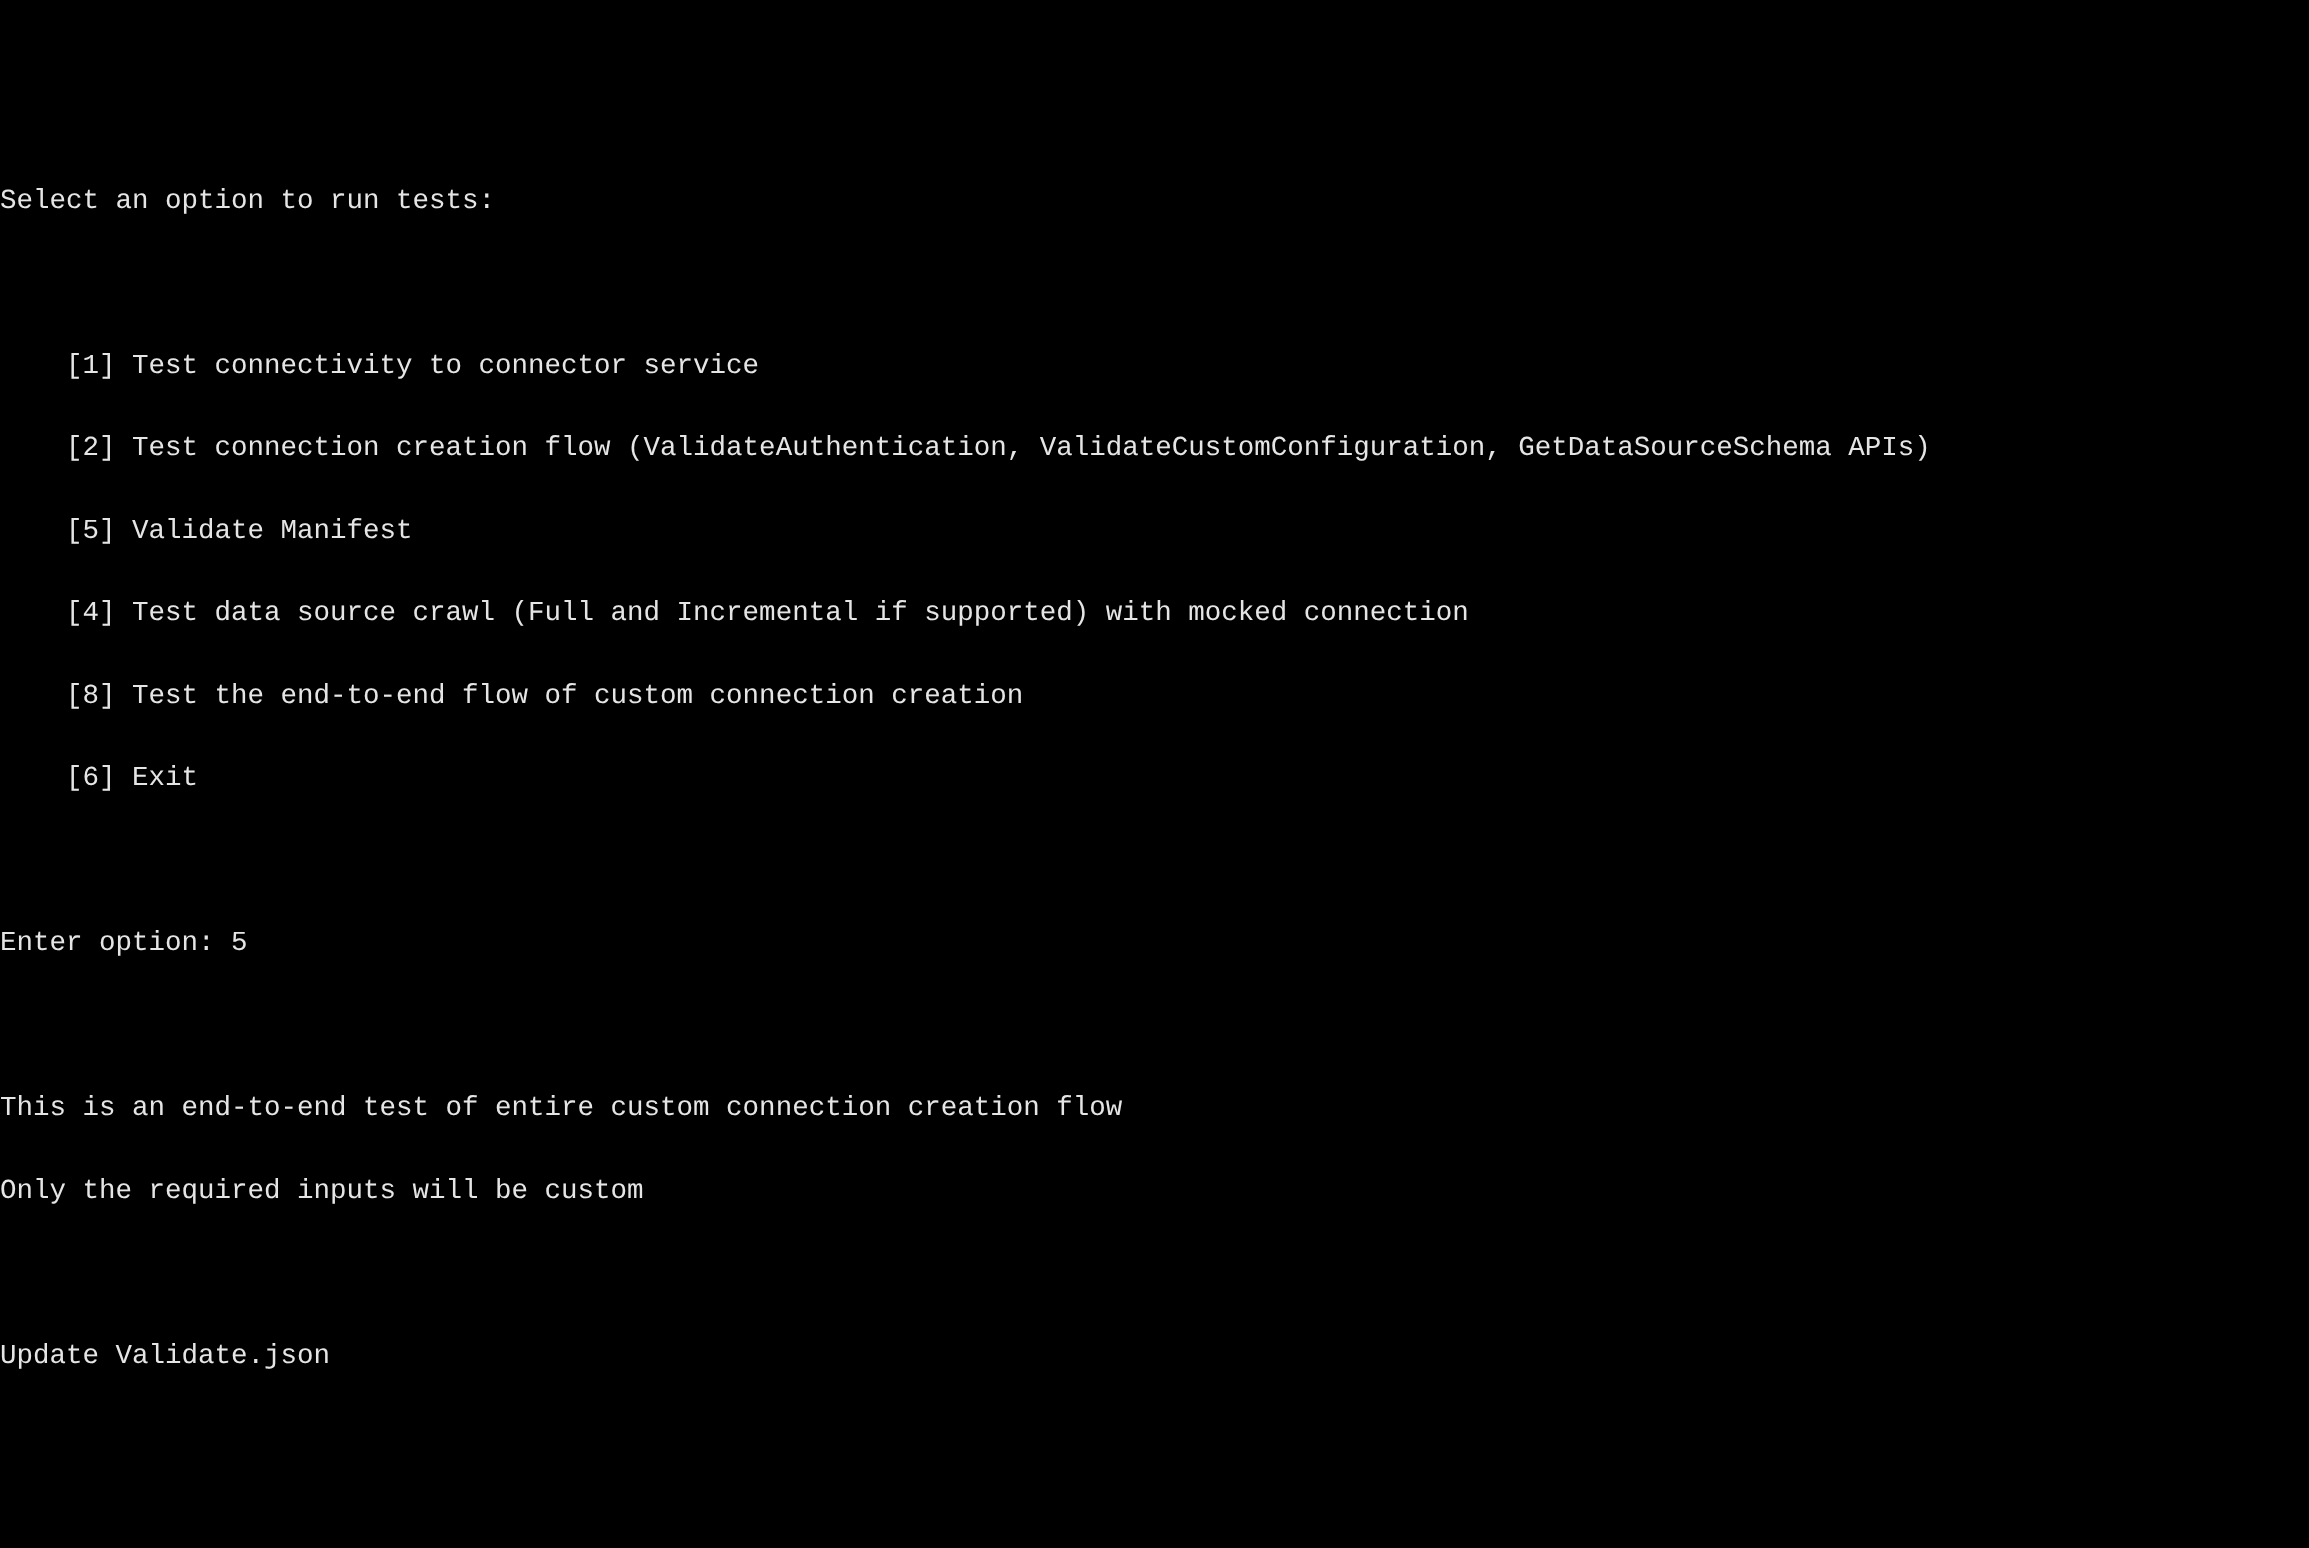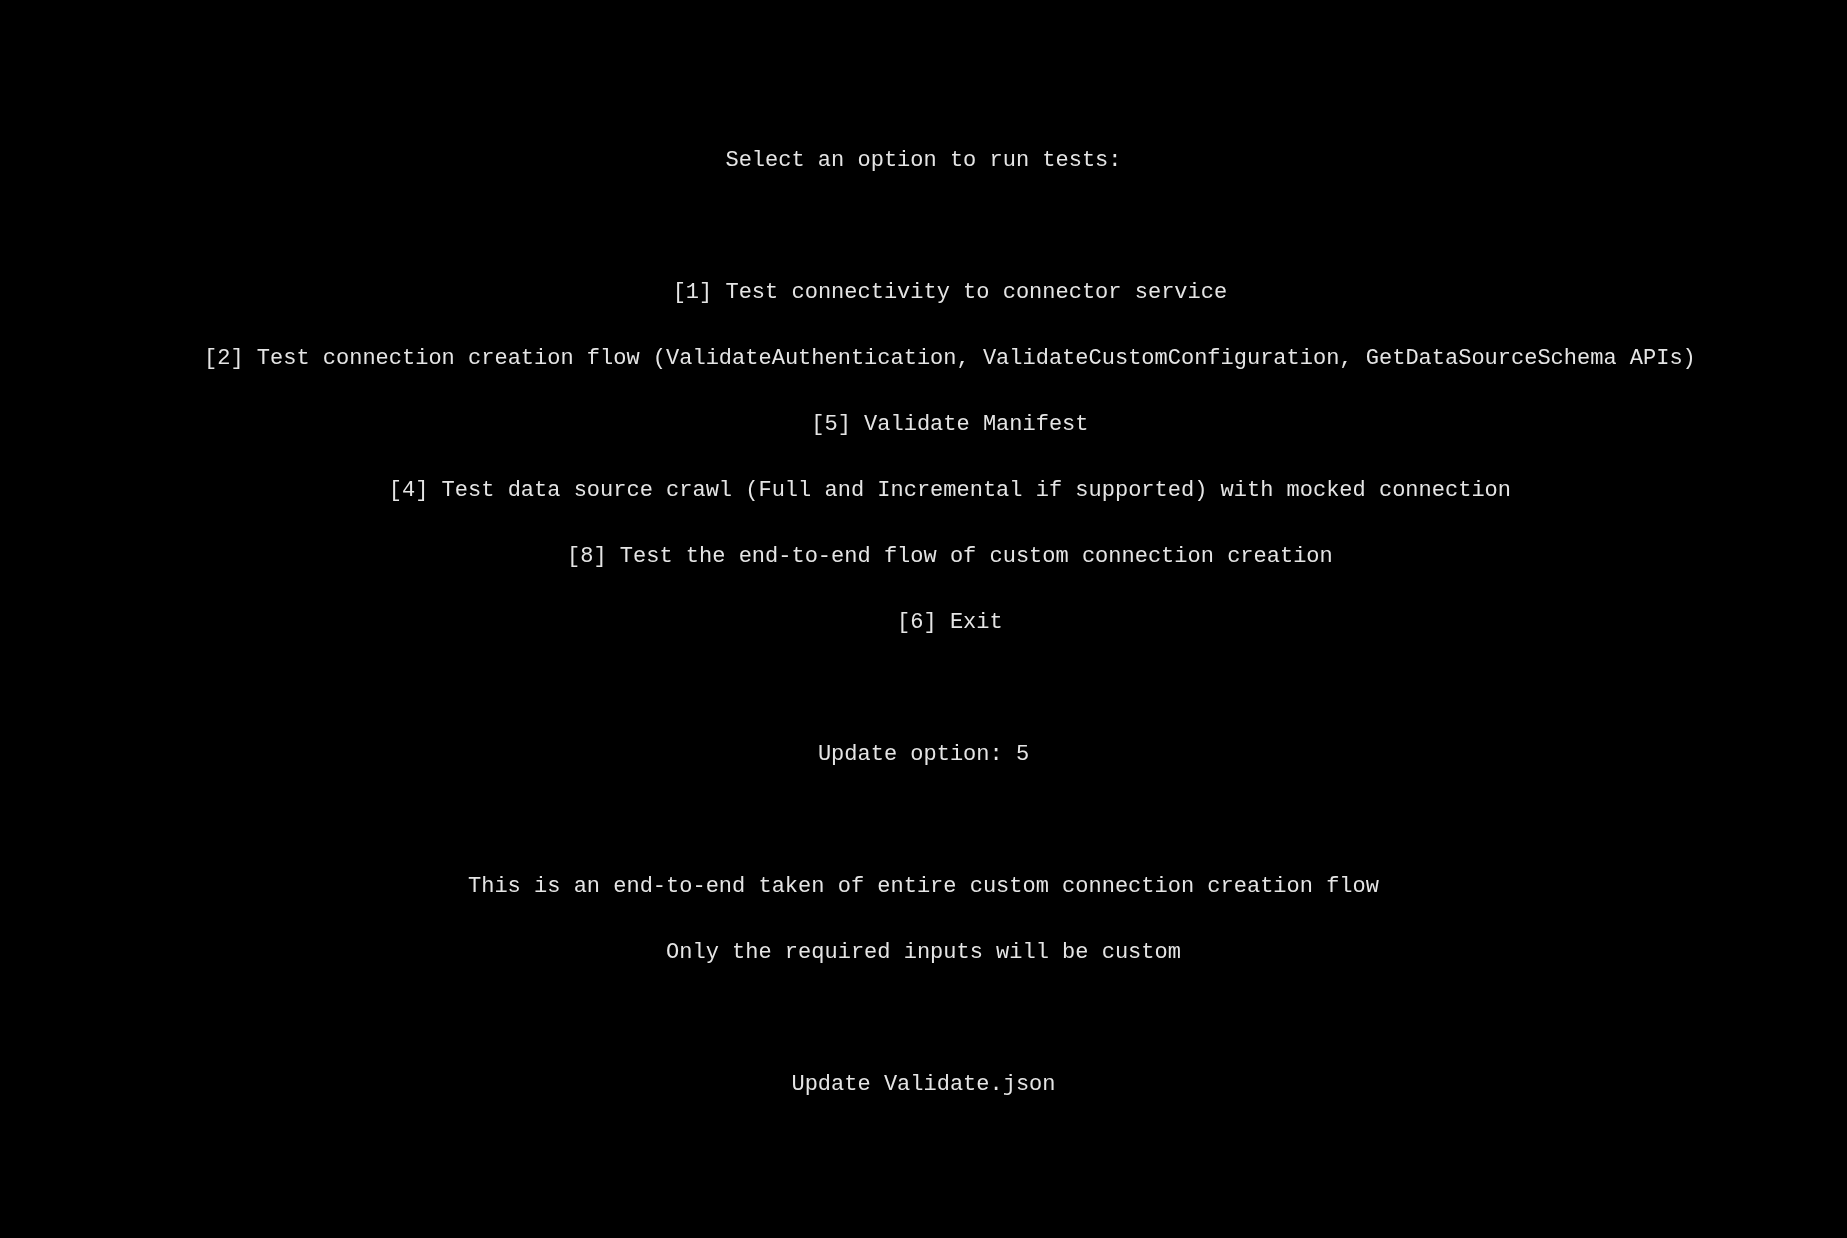--- a/index.html
+++ b/index.html
@@ -1,19 +1,18 @@
 <!DOCTYPE html>
 <html><head>
   <meta charset="utf-8">
   <style>
     * {
       margin: 0;
       padding: 0;
       box-sizing: border-box;
-      text-align: center;
     }
     body {
       background-color: #000000;
       color: #d4d4d4;
       font-family: 'Consolas', 'Courier New', monospace;
       font-size: 22px;
       line-height: 1.5;
       padding: 12px 0;
       white-space: pre;
       width: 1847px;
@@ -32,23 +31,23 @@
 
 <span class="line white">Select an option to run tests:</span>
 <span class="line"> </span>
 <span class="line white">    [1] Test connectivity to connector service</span>
 <span class="line white">    [2] Test connection creation flow (ValidateAuthentication, ValidateCustomConfiguration, GetDataSourceSchema APIs)</span>
 <span class="line white">    [5] Validate Manifest</span>
 <span class="line white">    [4] Test data source crawl (Full and Incremental if supported) with mocked connection</span>
 <span class="line white">    [8] Test the end-to-end flow of custom connection creation</span>
 <span class="line white">    [6] Exit</span>
 <span class="line"> </span>
-<span class="line white"><span>Update option: </span><span>5</span></span>
+<span class="line white"><span>Enter option: </span><span>5</span></span>
 <span class="line"> </span>
-<span class="line white">This is an end-to-end taken of entire custom connection creation flow</span>
+<span class="line white">This is an end-to-end test of entire custom connection creation flow</span>
 <span class="line white">Only the required inputs will be custom</span>
 <span class="line"> </span>
 <span class="line white">Update Validate.json</span>
 <span class="line"> </span>
 <span class="line"> </span>
 
 
 
 
 

